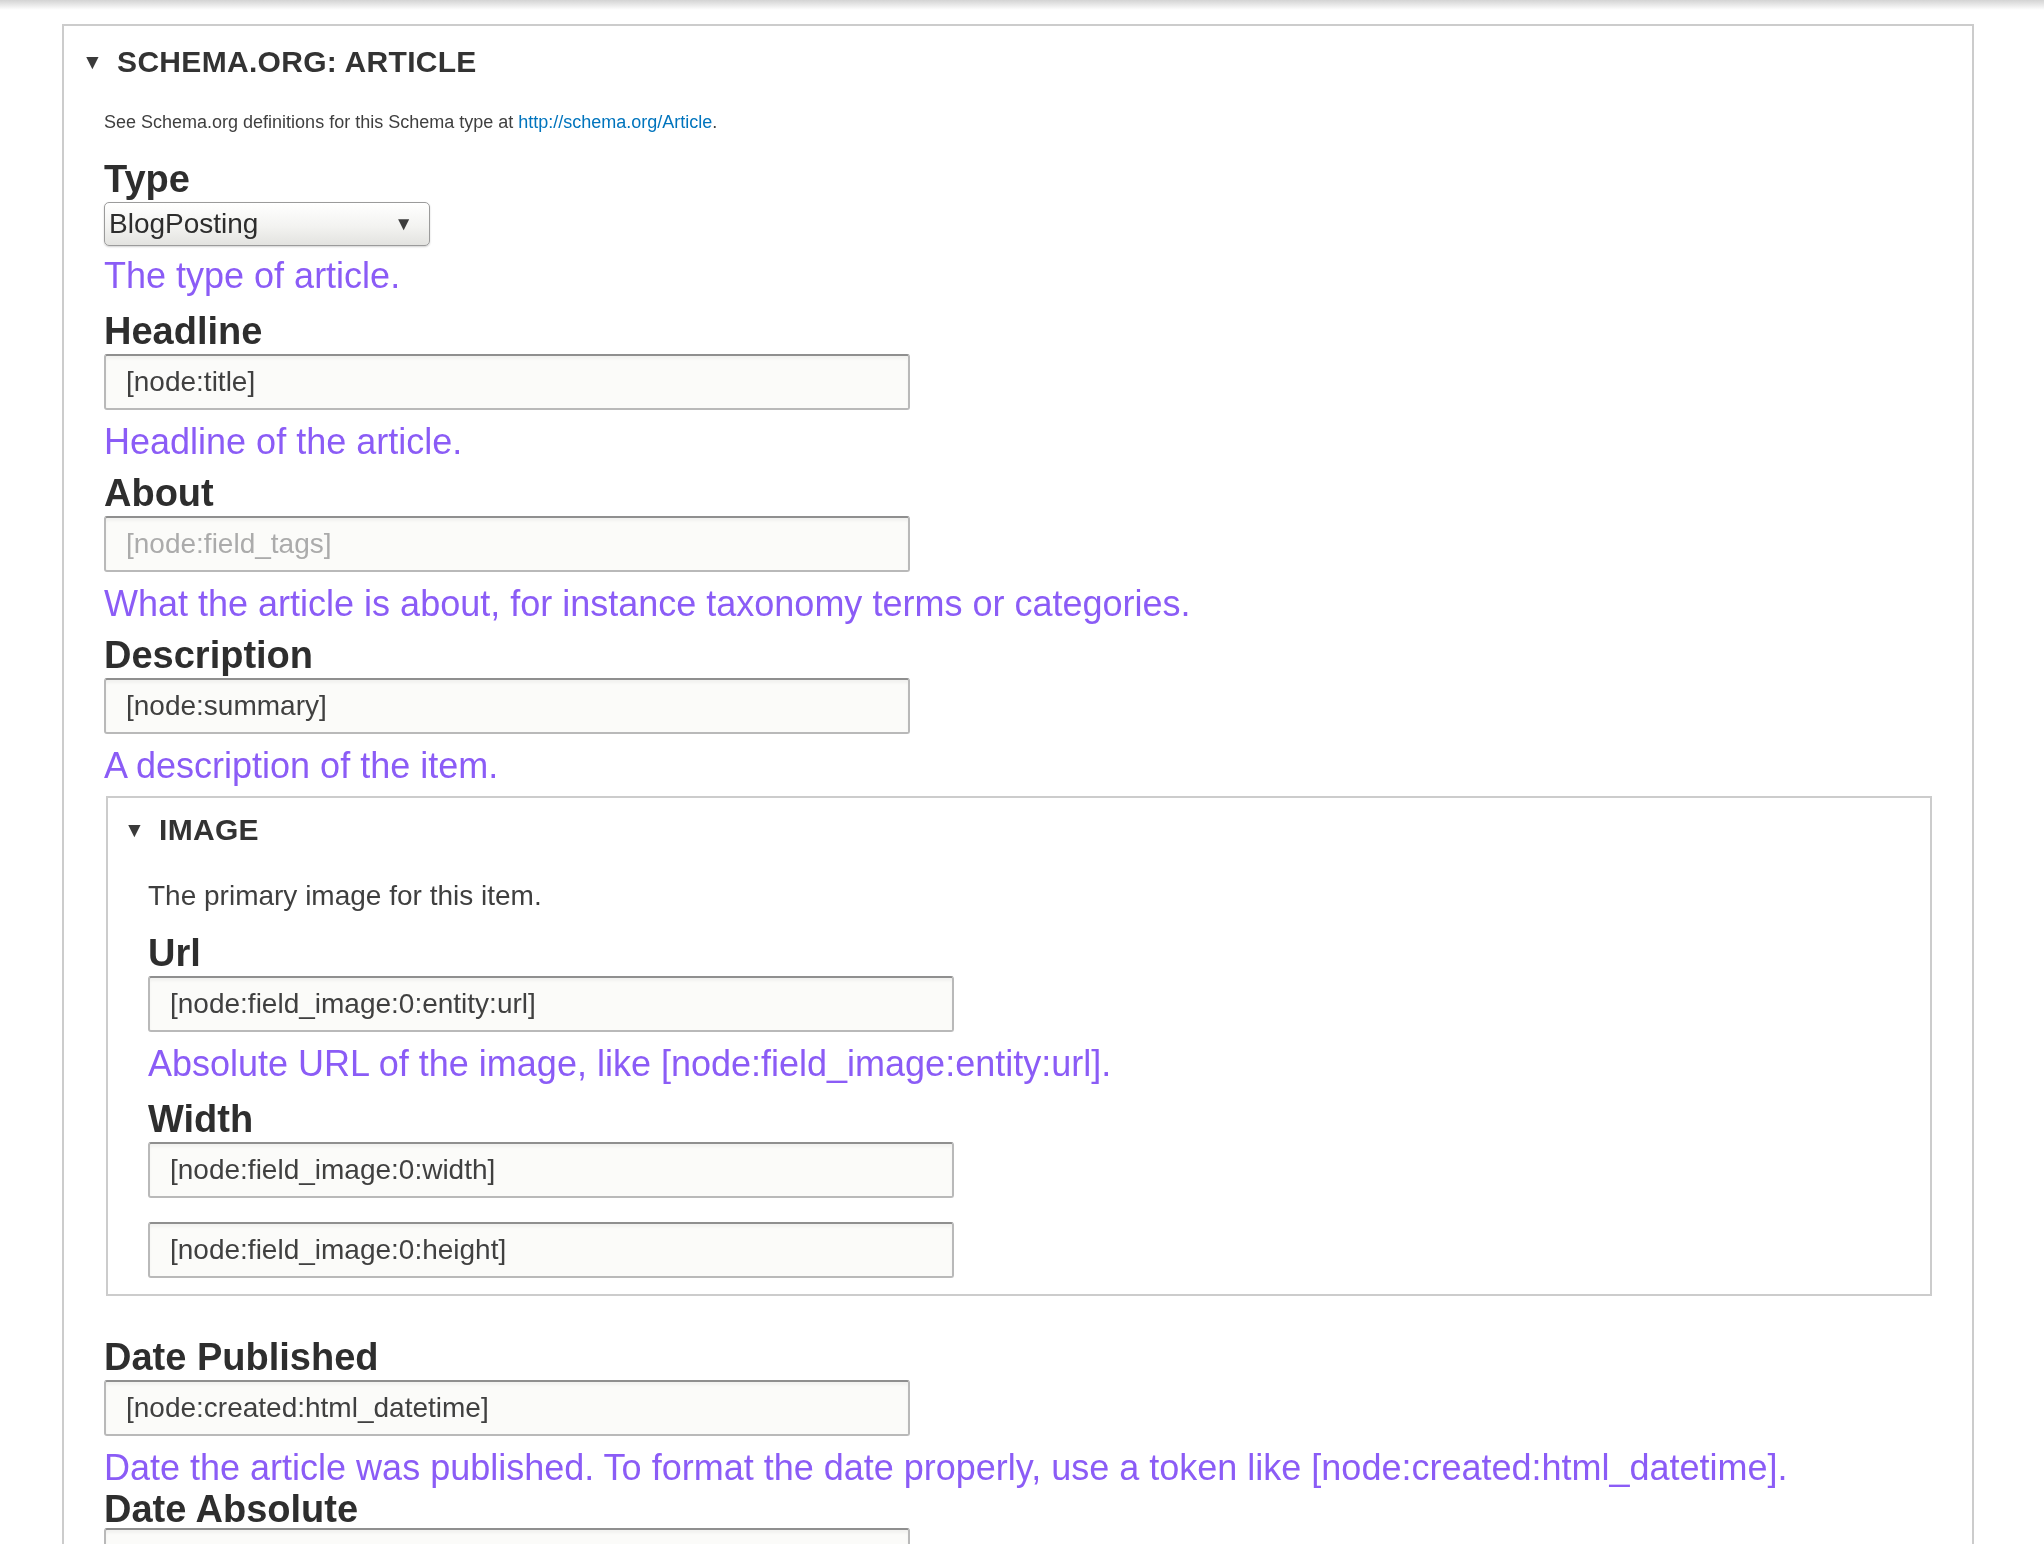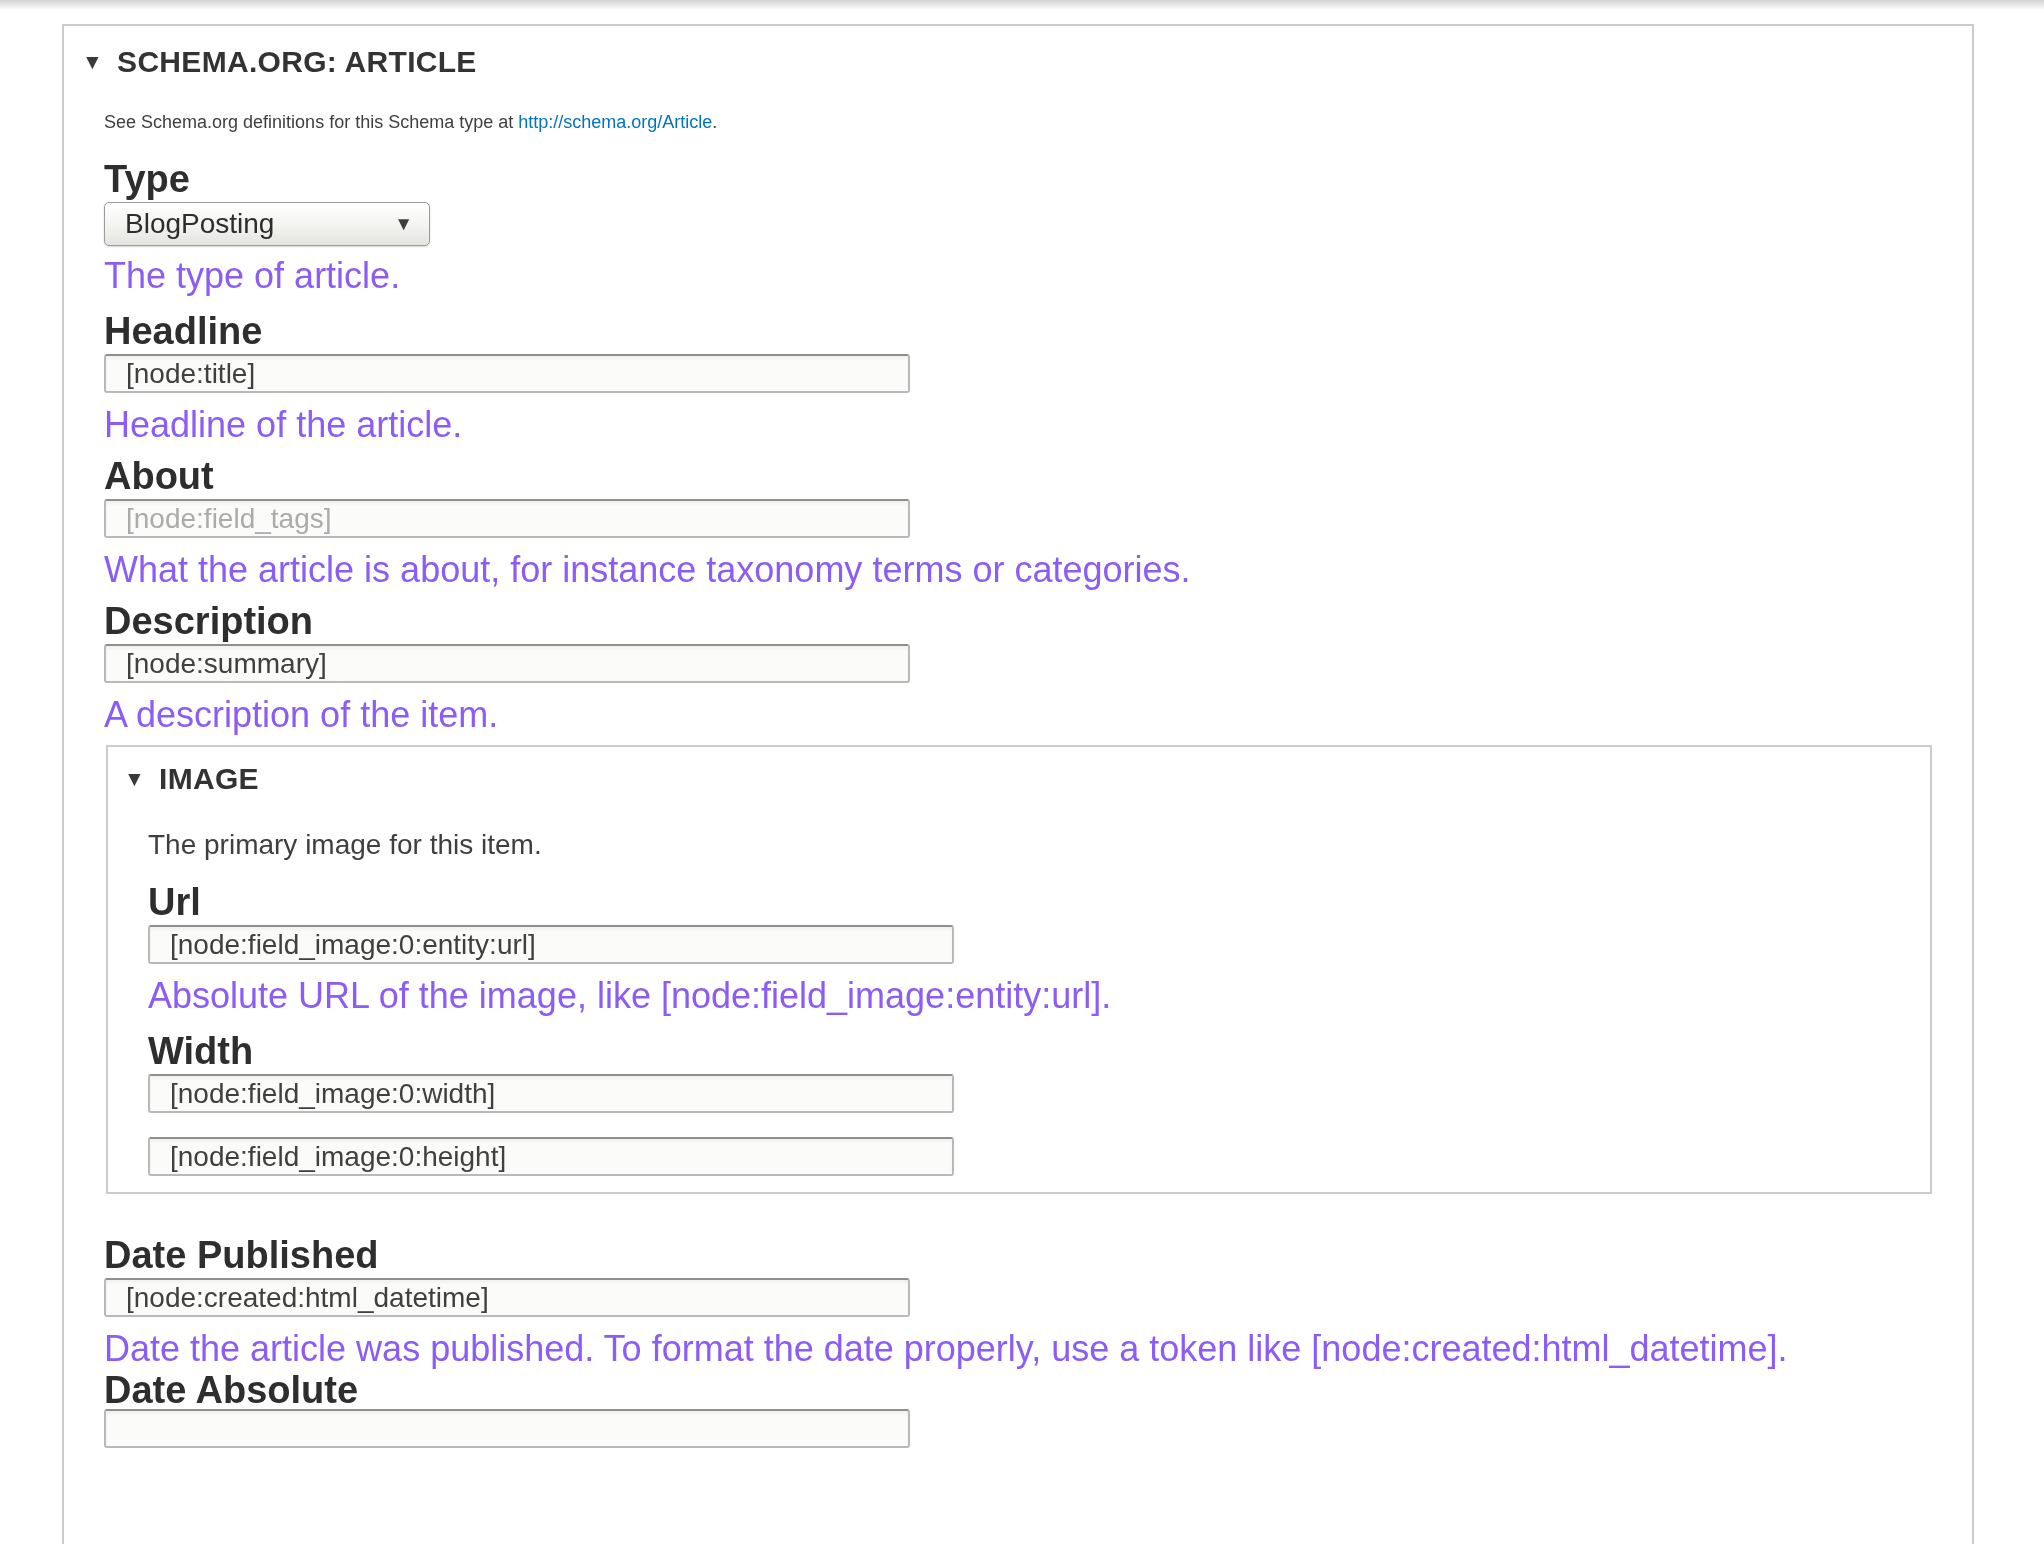--- a/index.html
+++ b/index.html
@@ -31,37 +31,37 @@
   .intro { margin-top: 22px; font-size: 18px; line-height: 40px; color: #3f3f3f; }
   .intro a { color: #0074bd; text-decoration: none; }
 
   .field-label {
     display: block; font-size: 38px; font-weight: bold; color: #2e2e2e;
     line-height: 34px; margin-bottom: 6px;
   }
   .help { font-size: 36px; color: #8b5cf6; line-height: 40px; margin-top: 12px; }
 
   .text-input {
-    display: block; width: 806px; height: 39px;
+    display: block; width: 806px; height: 56px;
     border: 2px solid #b9b9b9; border-top-color: #8f8f8f;
     border-radius: 3px; background: #fbfbf9;
     font-family: "Liberation Sans", sans-serif;
     font-size: 28px; color: #404040; padding: 0 20px;
     box-shadow: inset 0 3px 3px rgba(0,0,0,0.04);
     outline: none;
   }
   .text-input::placeholder { color: #ababab; }
 
   .selectbox {
     width: 326px; height: 44px;
     border: 1px solid #9b9b9b; border-radius: 5px;
     background: linear-gradient(to bottom, #ffffff 0%, #f3f3f1 55%, #e3e3e0 100%);
     box-shadow: 0 1px 2px rgba(0,0,0,0.18);
     display: flex; align-items: center; justify-content: space-between;
-    padding: 0 16px 0 20px; cursor: pointer;
+    padding: 0 16px 0 4px; cursor: pointer;
   }
   .selectbox .sel-text { font-size: 28px; color: #2d2d2d; }
   .selectbox .sel-arrow { font-size: 19px; color: #3c3c3c; }
 
   .f-type { margin-top: 20px; }
   .f-type .help { margin-top: 10px; }
   .f-headline { margin-top: 18px; }
   .f-about { margin-top: 14px; }
   .f-desc { margin-top: 14px; }
 

